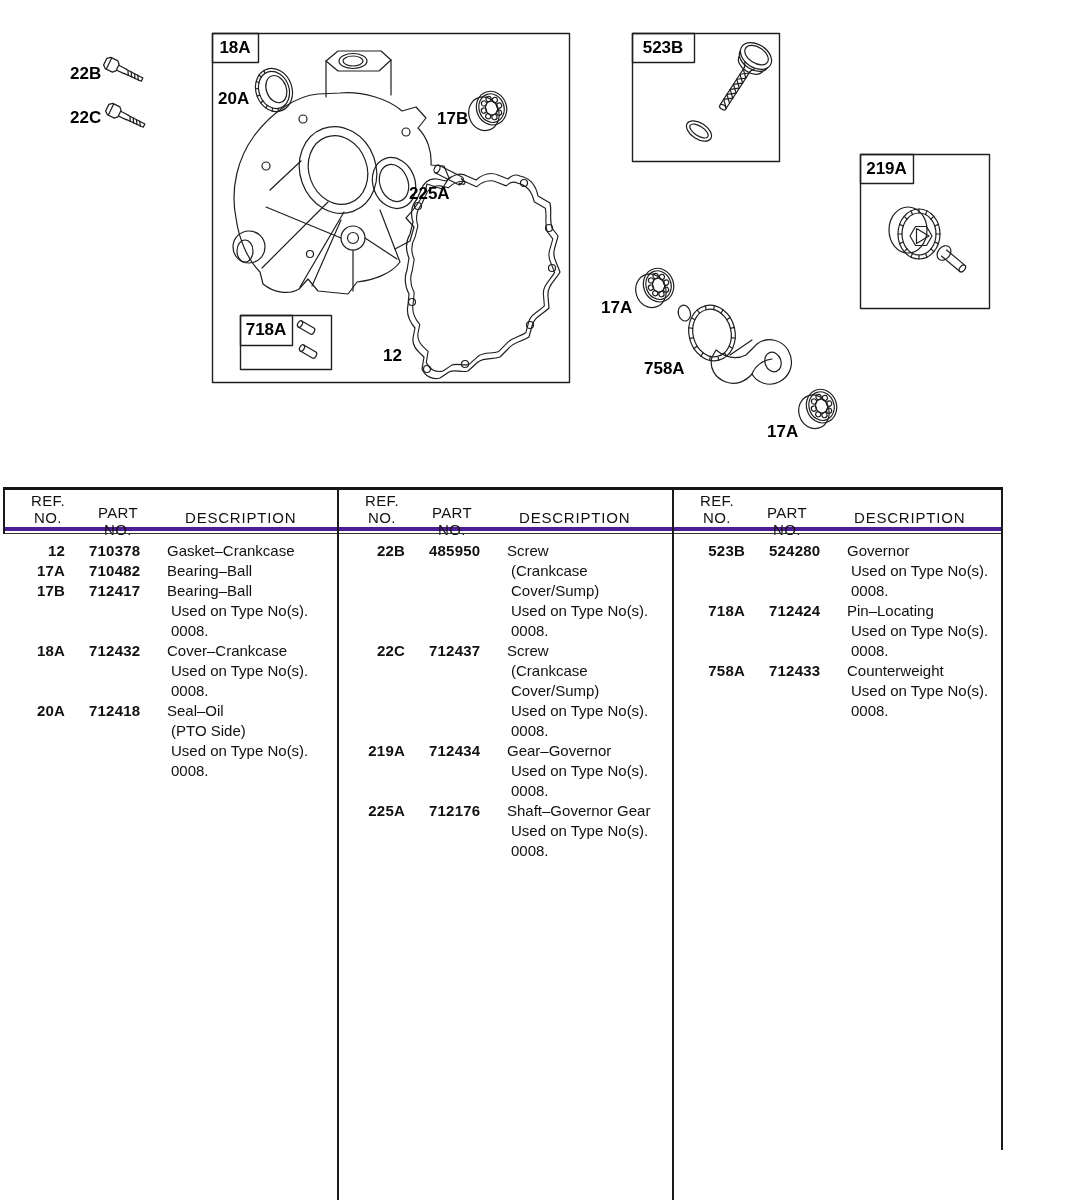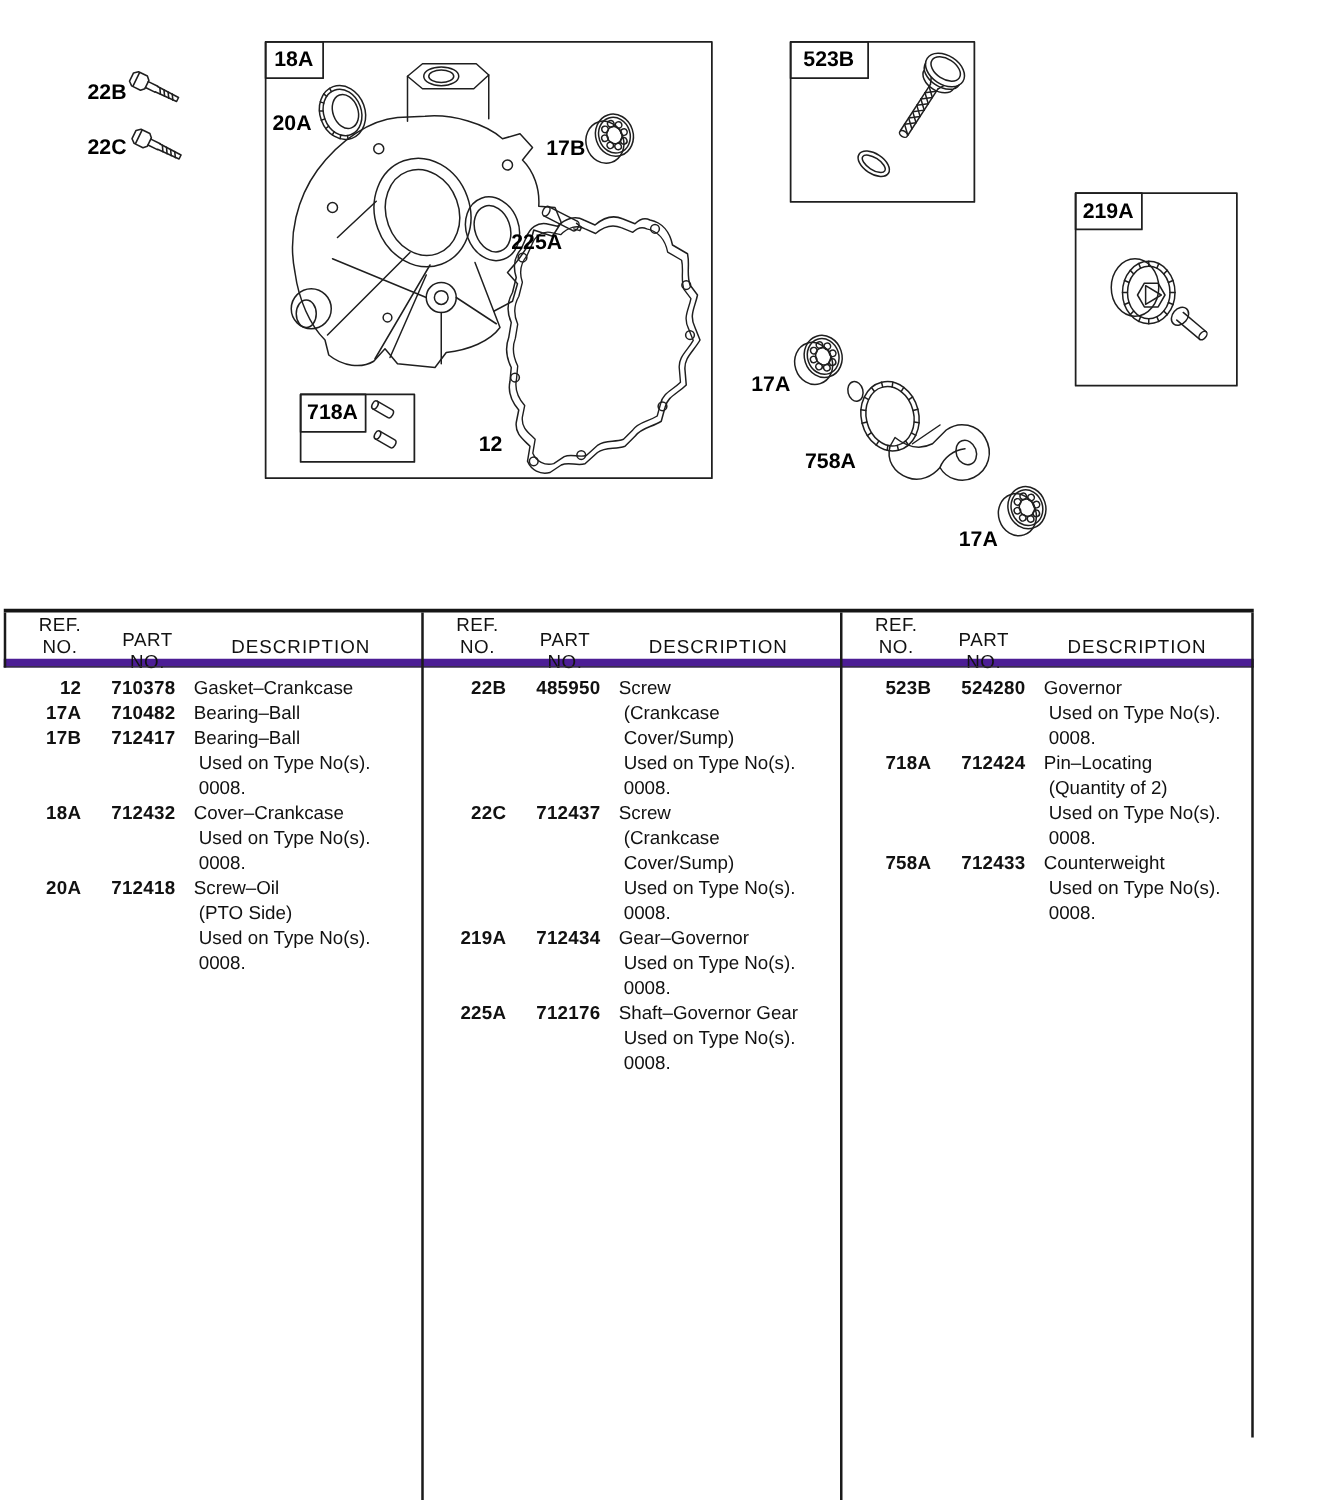--- a/index.html
+++ b/index.html
@@ -20,41 +20,41 @@
   .lbl-12{left:383px;top:347px}
   .lbl-523b{left:632px;top:33px;width:62px;height:29px}
   .lbl-219a{left:860px;top:154px;width:53px;height:29px}
   .lbl-17a-top{left:601px;top:299px}
   .lbl-758a{left:644px;top:360px}
   .lbl-17a-bottom{left:767px;top:423px}
 
   
   .ptable{position:absolute;left:3px;top:487px;width:1000px;height:710px;
           border-top:3px solid #151515;font-size:15px;}
-  .thead{position:absolute;top:0;left:0;right:0;height:37px;border-bottom:7px solid #4c1d95;padding-left:24px;}
+  .thead{position:absolute;top:0;left:0;right:0;height:37px;border-bottom:4px solid #4c1d95;padding-left:24px;}
   .thin-rule{position:absolute;top:43px;left:0;width:100%;height:1px;background:#333;}
   .vline{position:absolute;width:2px;background:#1a1a1a;}
   .v0{left:0;top:0;height:44px;}
   .v1{left:334px;top:0;height:710px;}
   .v2{left:669px;top:0;height:710px;}
   .v3{left:998px;top:0;height:660px;}
   .hcol{position:absolute;top:0;height:37px;}
   .hcol0{left:0;width:334px}.hcol1{left:334px;width:335px}.hcol2{left:669px;width:331px}
   .h-ref{position:absolute;left:14px;top:2px;width:62px;text-align:center;line-height:17px;letter-spacing:.4px;}
   .h-part{position:absolute;left:84px;top:2px;width:62px;text-align:center;line-height:17px;letter-spacing:.4px;margin-top:12px;}
   .h-desc{position:absolute;left:182px;top:19px;line-height:17px;letter-spacing:.8px;}
   .tbody{position:absolute;top:51px;left:0;right:0;bottom:0;}
   .tcol{position:absolute;top:0;bottom:0;box-sizing:border-box;}
   .tcol0{left:0;width:334px;}
   .tcol1{left:334px;width:335px;padding-left:6px;}
   .tcol2{left:669px;width:331px;padding-left:11px;}
   .tline{display:flex;line-height:20px;height:20px;white-space:nowrap;}
   .tline .ref{width:62px;text-align:right;font-weight:bold;letter-spacing:.2px;}
   .tline .part{width:62px;margin-left:24px;font-weight:bold;letter-spacing:.2px;}
-  .tline .desc{margin-left:4px;}
+  .tline .desc{margin-left:16px;}
   .tline.cont{padding-left:152px;}
 </style>
 </head>
 <body>
 
 <div class="page">
 
   <svg class="diagram-svg" width="1073" height="480" viewBox="0 0 1073 480" fill="none" stroke="#1f1f1f" stroke-width="1.2" stroke-linejoin="round" stroke-linecap="round">
     <defs>
       <g id="bearing">
@@ -349,21 +349,21 @@
               <span class="desc">Used on Type No(s).</span>
             </div>
           <div class="tline cont">
               <span class="desc">0008.</span>
             </div>
         </div>
         <div>
           <div class="tline">
               <span class="ref">20A</span>
               <span class="part">712418</span>
-              <span class="desc">Screw–Oil</span>
+              <span class="desc">Seal–Oil</span>
             </div>
           <div class="tline cont">
               <span class="desc">(PTO Side)</span>
             </div>
           <div class="tline cont">
               <span class="desc">Used on Type No(s).</span>
             </div>
           <div class="tline cont">
               <span class="desc">0008.</span>
             </div>
@@ -451,23 +451,20 @@
               <span class="desc">0008.</span>
             </div>
         </div>
         <div>
           <div class="tline">
               <span class="ref">718A</span>
               <span class="part">712424</span>
               <span class="desc">Pin–Locating</span>
             </div>
           <div class="tline cont">
-              <span class="desc">(Quantity of 2)</span>
-            </div>
-          <div class="tline cont">
               <span class="desc">Used on Type No(s).</span>
             </div>
           <div class="tline cont">
               <span class="desc">0008.</span>
             </div>
         </div>
         <div>
           <div class="tline">
               <span class="ref">758A</span>
               <span class="part">712433</span>

